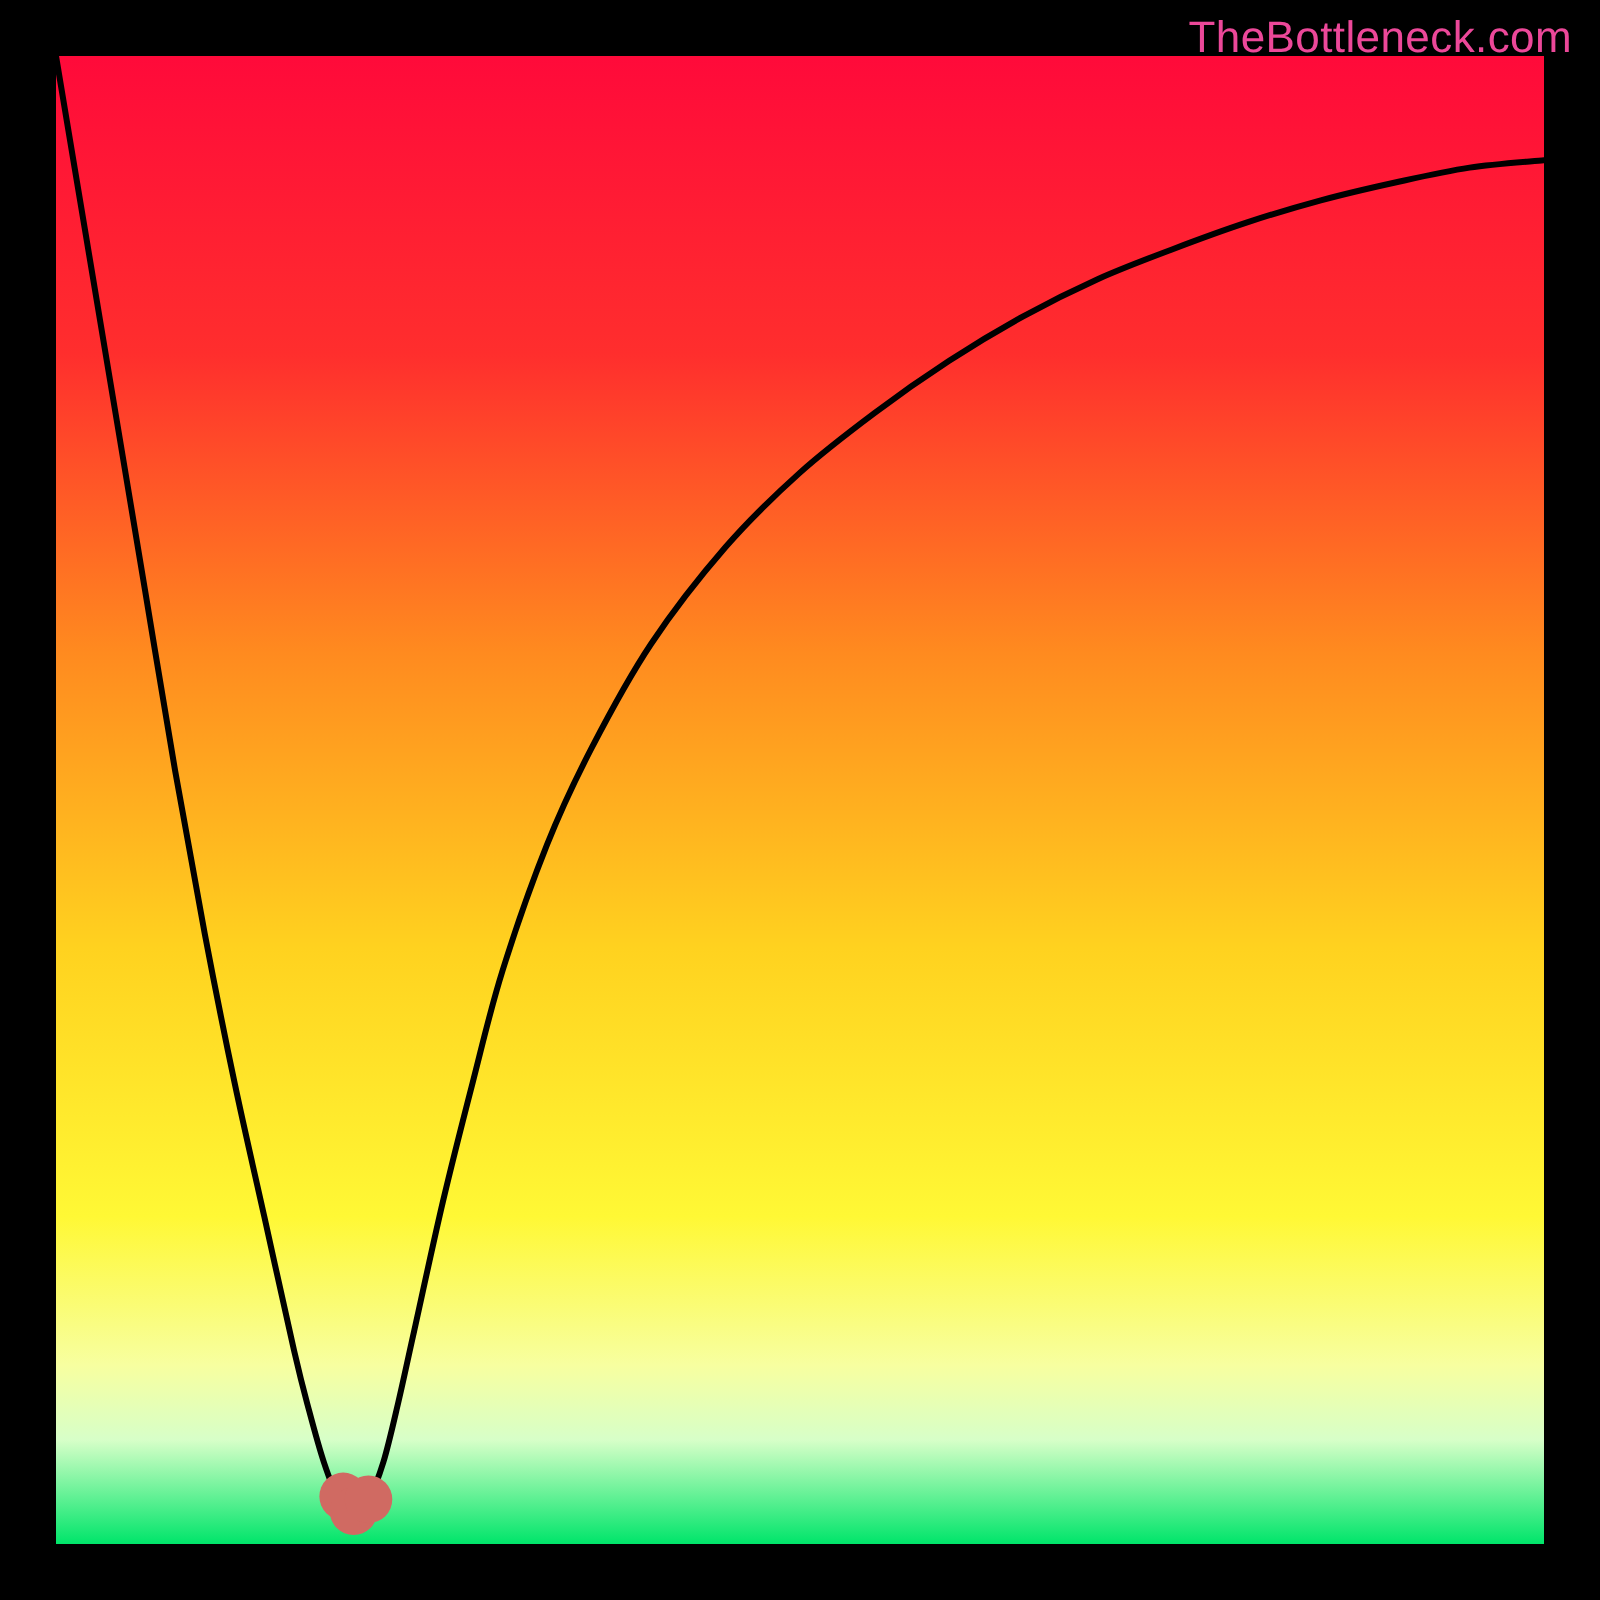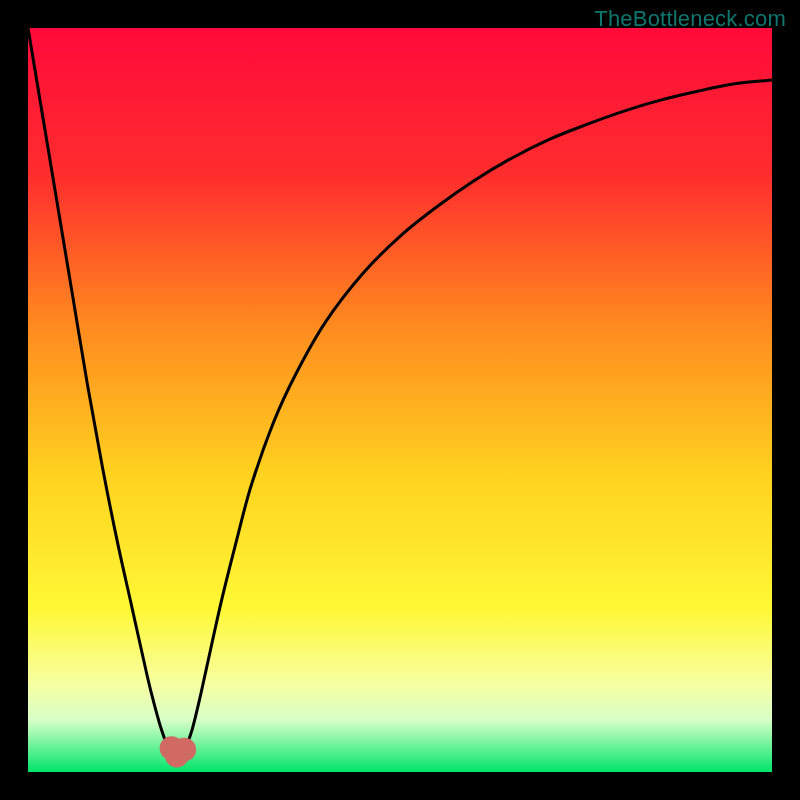--- a/index.html
+++ b/index.html
@@ -29,21 +29,21 @@
   }
   .plot svg {
     display: block;
     width: 744px;
     height: 744px;
   }
   .watermark {
     position: absolute;
     top: 6px;
     right: 14px;
-    color: #0f766e;
+    color: #ec4899;
     font-size: 22px;
     letter-spacing: 0.2px;
     font-weight: 400;
   }
 </style>
 </head>
 <body>
 
 <div class="frame">
 

